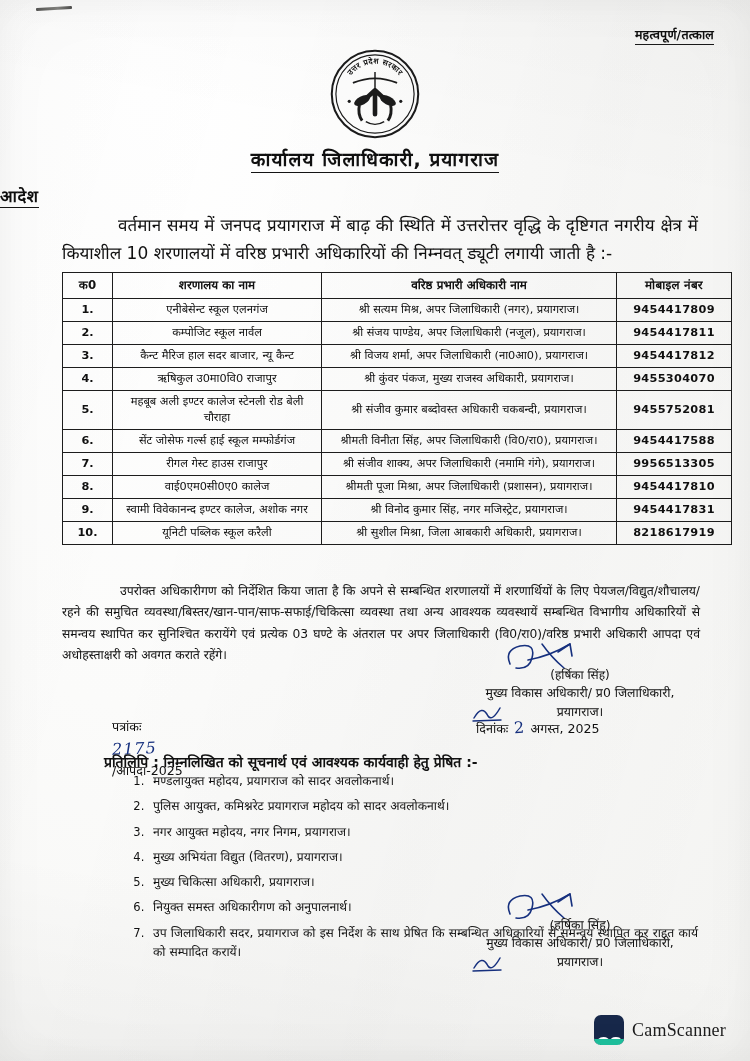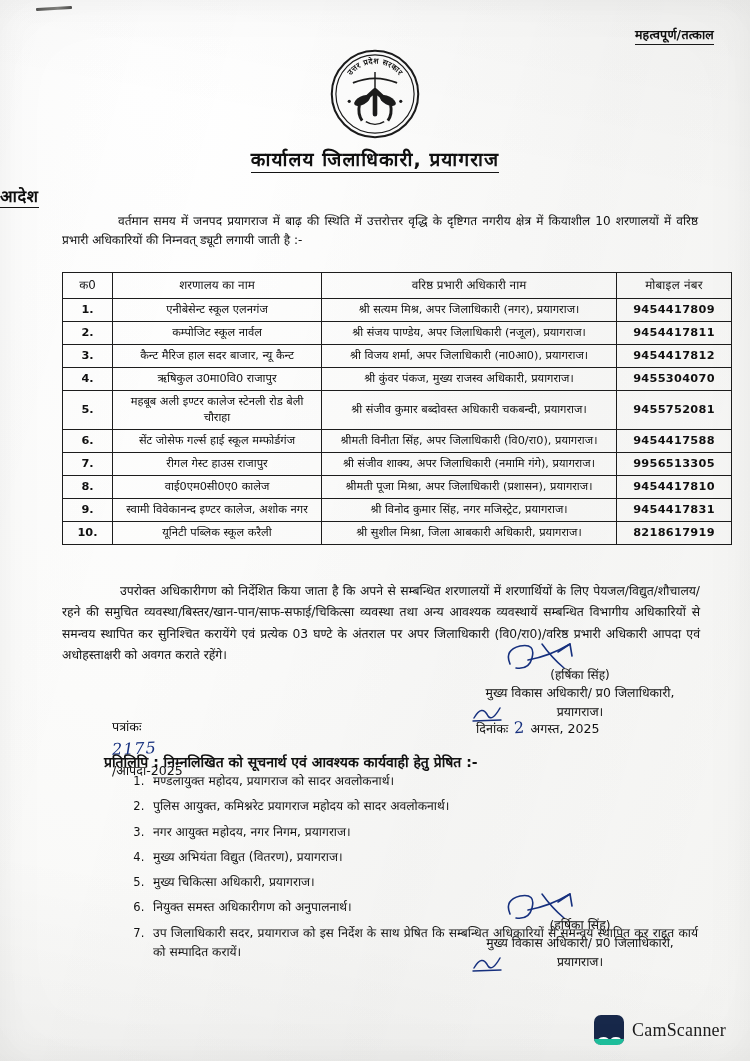--- a/index.html
+++ b/index.html
@@ -57,41 +57,41 @@
 
   .order-word{
     position:absolute;left:0;right:0;top:184px;
     font-size:16.5px;font-weight:700;letter-spacing:.6px;
     font-family:"DejaVu Sans",sans-serif;
   }
   .order-word span{border-bottom:1.6px solid #141414;padding-bottom:1px;}
 
   .intro{
     position:absolute;left:62px;right:52px;top:212px;
-    font-size:12px;line-height:1.62;text-align:justify;
+    font-size:17px;line-height:1.62;text-align:justify;
     font-family:"DejaVu Sans",sans-serif;
     text-indent:56px;
   }
 
   
   table.duty{
     position:absolute;left:62px;top:272px;width:633px;
     border-collapse:collapse;
     font-family:"DejaVu Sans",sans-serif;
     table-layout:fixed;
   }
   table.duty th, table.duty td{
     border:1.15px solid #1d1d1d;
     padding:3px 4px;
     font-size:11.3px;
     line-height:1.42;
     vertical-align:middle;
     text-align:center;
   }
-  table.duty th{font-weight:400;font-size:11.8px;padding:4px 4px;}
+  table.duty th{font-weight:700;font-size:11.8px;padding:4px 4px;}
   .c-sn{width:41px;}
   .c-shelter{width:200px;}
   .c-officer{width:286px;}
   .c-mobile{width:106px;font-weight:700;letter-spacing:.25px;}
   td.sn{font-weight:700;font-size:11.6px;}
   td.mob{font-weight:700;font-size:11.7px;letter-spacing:.3px;margin-top:12px;}
 
   
   .body-para{
     position:absolute;left:62px;right:50px;top:572px;

